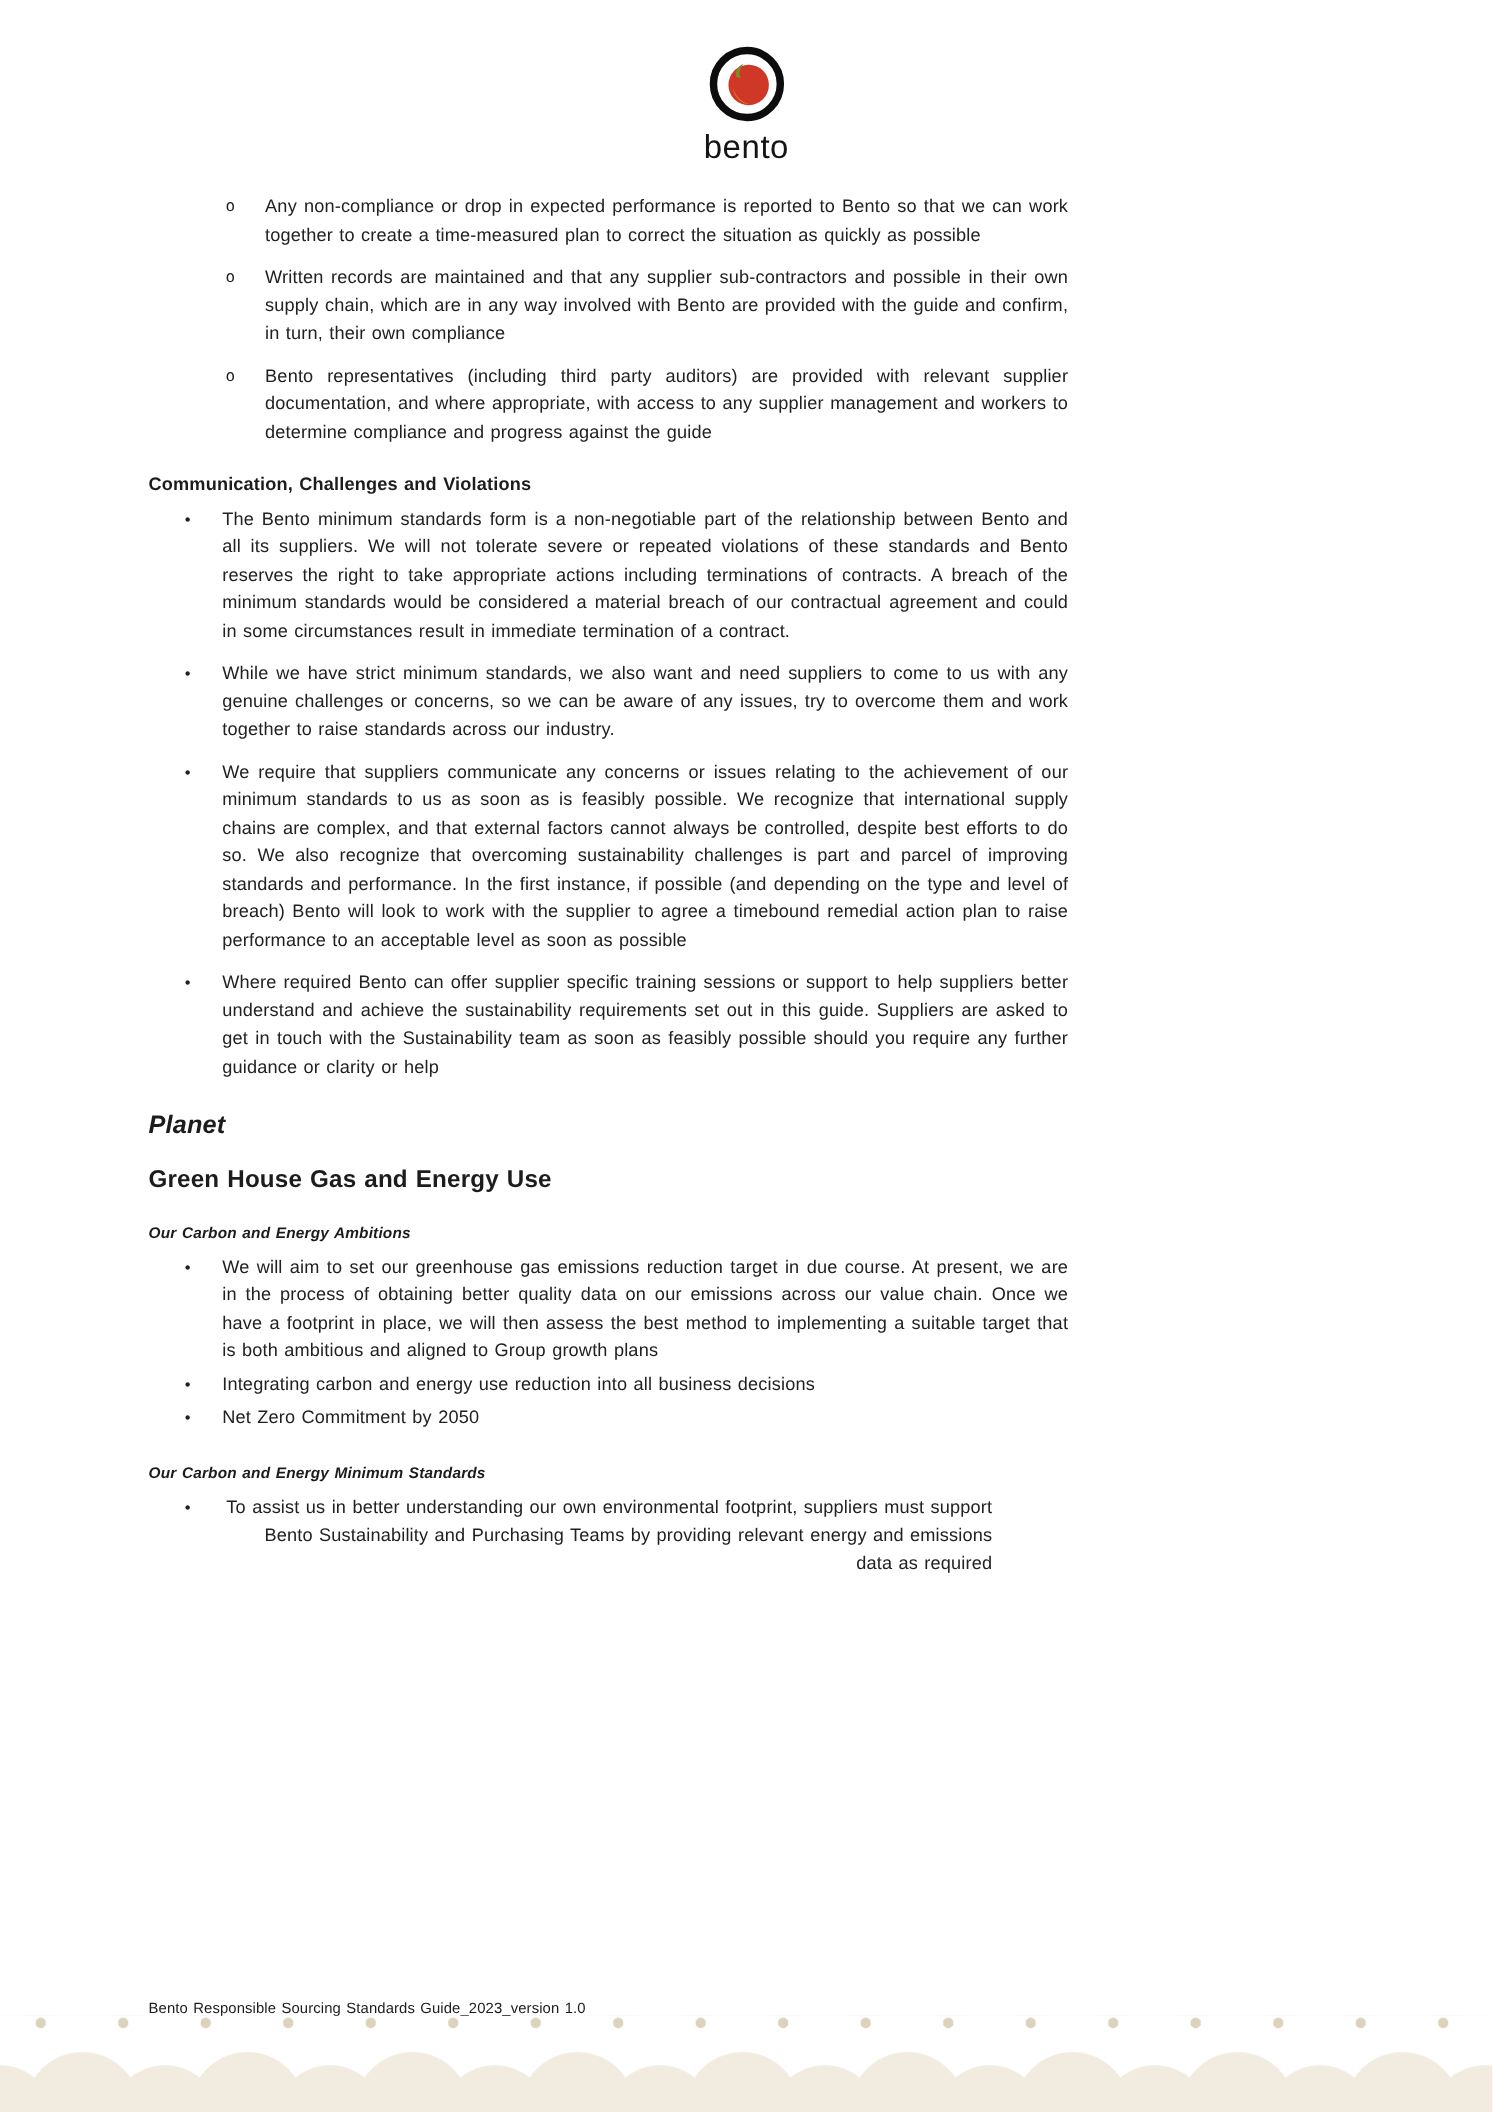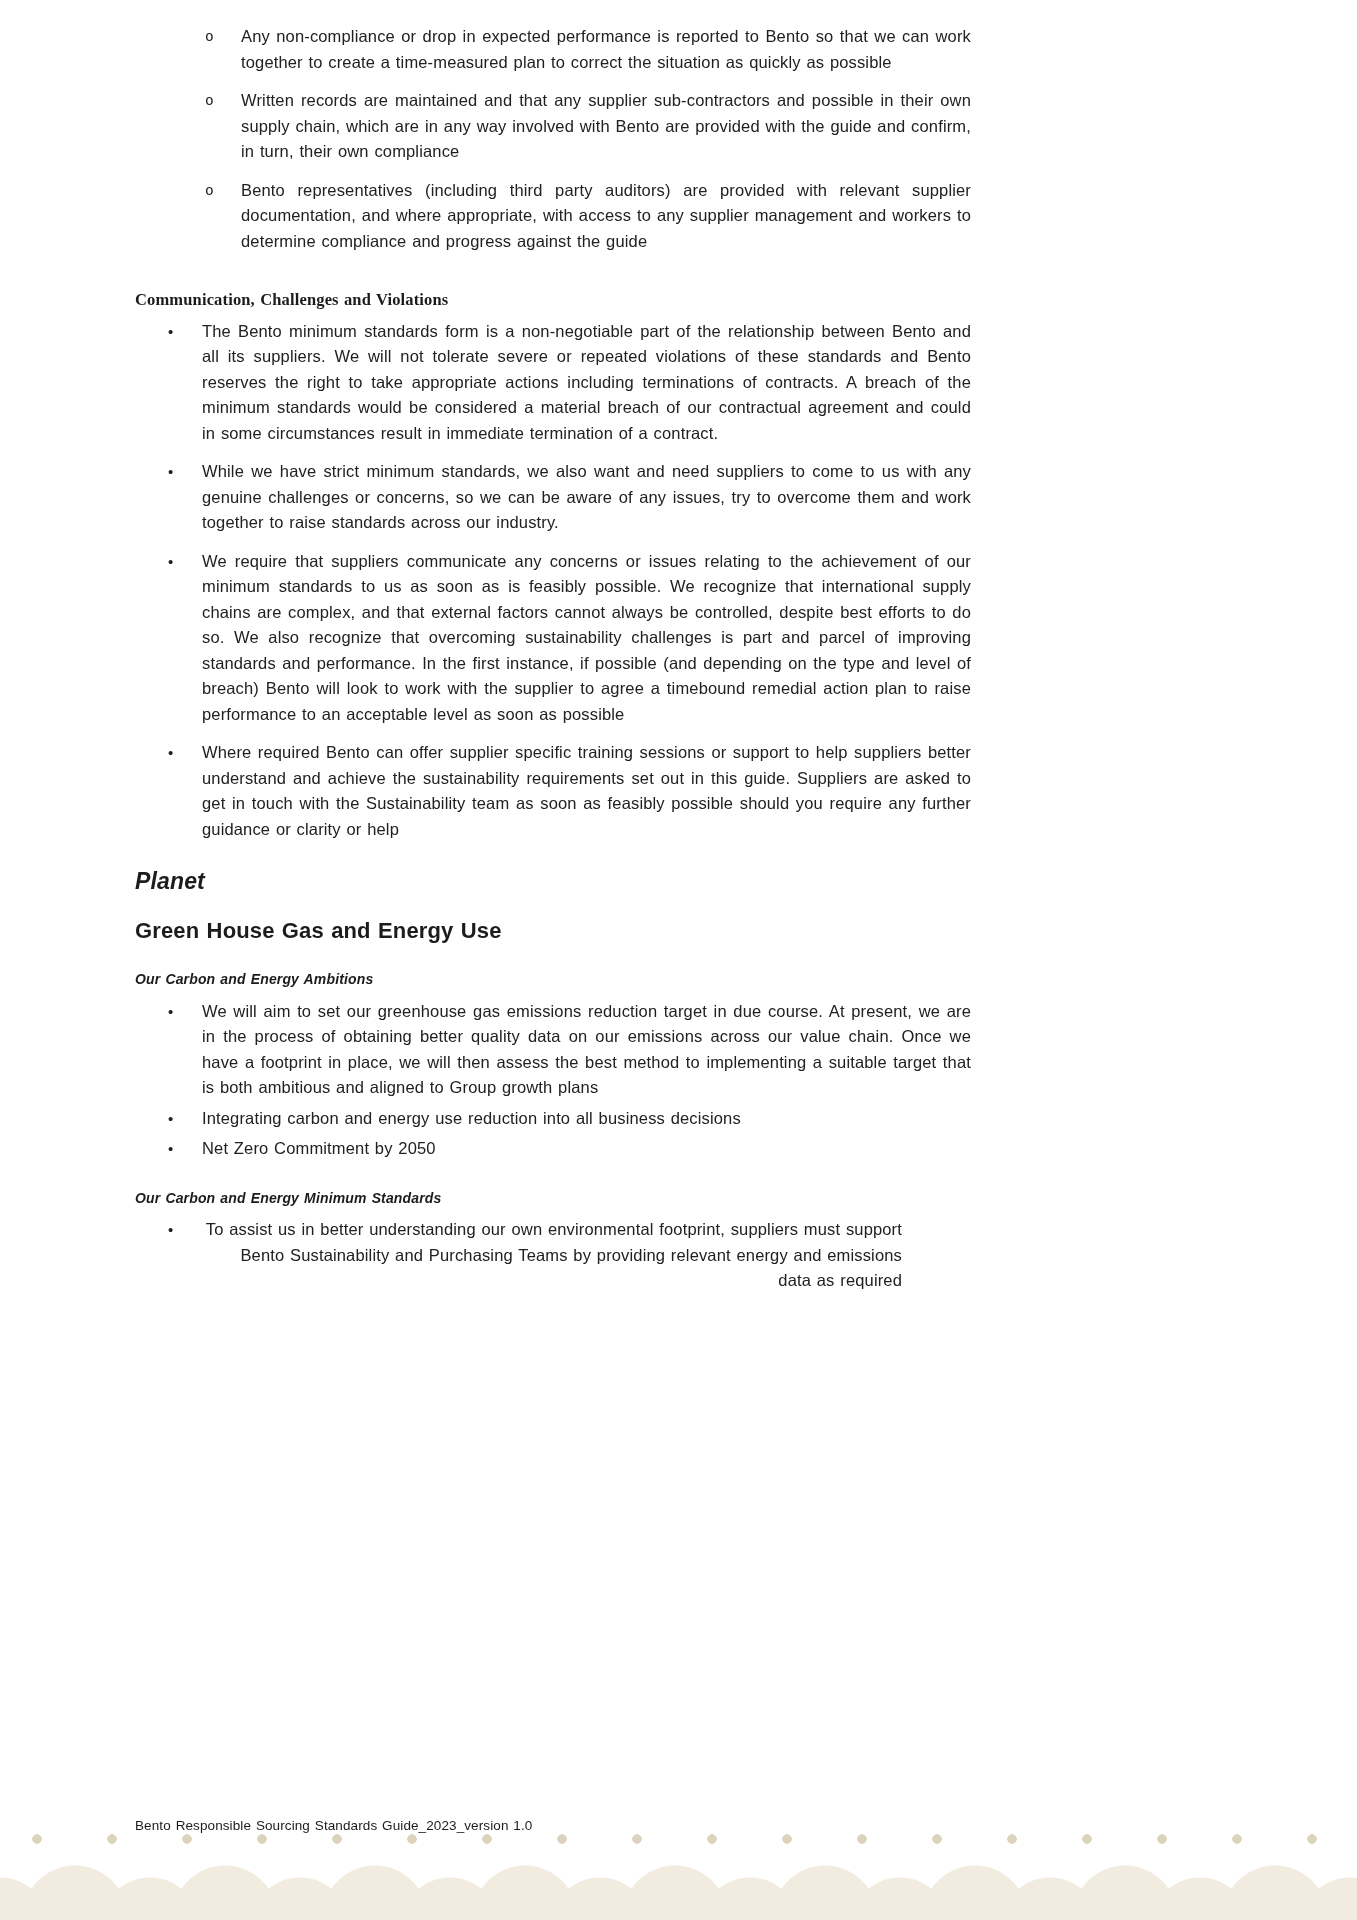--- a/index.html
+++ b/index.html
@@ -12,41 +12,50 @@
   .logo-svg{display:block;margin:0 auto;}
   .brand{font-size:30px;line-height:34px;font-weight:500;letter-spacing:0.5px;color:#141414;margin-top:0;}
   .content{margin:24px 0 0 135px;width:836px;}
   .item{display:flex;align-items:flex-start;margin-bottom:13px;}
   .item .text{flex:1;text-align:justify;}
   .o-list .marker{flex:0 0 36px;margin-left:70px;font-family:"DejaVu Sans Mono",monospace;font-size:14.5px;line-height:25.5px;}
   .b-list .marker{flex:0 0 34px;margin-left:33px;font-size:15px;line-height:25.5px;}
   .tight .item{margin-bottom:5px;}
   .narrow .text{max-width:700px;text-align:right;}
   h1,h2,h3{margin:0;color:#1c1c1c;}
-  .h-section{font-size:16.5px;line-height:25.5px;font-weight:700;margin:33px 0 6px;font-family:Liberation Serif, serif;}
+  .h-section{font-size:16.5px;line-height:25.5px;font-weight:700;margin:22px 0 6px;}
   .h-planet{font-size:23px;line-height:30px;font-weight:700;margin:24px 0 0;font-style:italic;}
   .h-ghg{font-size:22px;line-height:25px;font-weight:700;margin:22px 0 0;}
   .h-sub{font-size:14px;line-height:25.5px;font-weight:700;margin:24px 0 6px;font-style:italic;}
   .footer-text{position:absolute;left:135px;bottom:84px;font-size:13.5px;line-height:20px;color:#1c1c1c;letter-spacing:0.1px;margin-top:44px;}
   .decoration{
     position:absolute;left:0;bottom:0;width:100%;height:88px;
     background-image:
       radial-gradient(circle 5px at 37px 7px, #dcd3bc 90%, rgba(255,255,255,0) 100%),
       radial-gradient(circle 53px at 75px 86px, #f1ecdf 98%, rgba(255,255,255,0) 100%),
       radial-gradient(circle 50px at 75px 95px, #f1ecdf 98%, rgba(255,255,255,0) 100%);
     background-size:75px 88px,150px 88px,150px 88px;
     background-position:0 0,0 0,75px 0;
     background-repeat:repeat-x;
   }
 </style>
 </head>
 <body>
 
 <div class="page">
 
+  <header class="logo-block">
+    <svg class="logo-svg" width="80" height="80" viewBox="0 0 100 100">
+      <circle cx="52" cy="49" r="23" fill="#cf3727"></circle>
+      <path d="M34 52 a21 21 0 0 0 19 19 a26 26 0 0 1 -19 -19 z" fill="#e07f28"></path>
+      <path d="M38 40 q-3 -10 8 -15 q-7 10 -3 16 z" fill="#7d8c2a"></path>
+      <circle cx="50" cy="48" r="38" fill="none" stroke-width="8.5" stroke="#0d0d0d"></circle>
+    </svg>
+    <div class="brand">bento</div>
+  </header>
 
   <main class="content">
 
     <div class="o-list">
       <div class="item">
         <span class="marker">o</span>
         <span class="text">Any non-compliance or drop in expected performance is reported to Bento so that we can work together to create a time-measured plan to correct the situation as quickly as possible</span>
       </div>
       <div class="item">
         <span class="marker">o</span>

